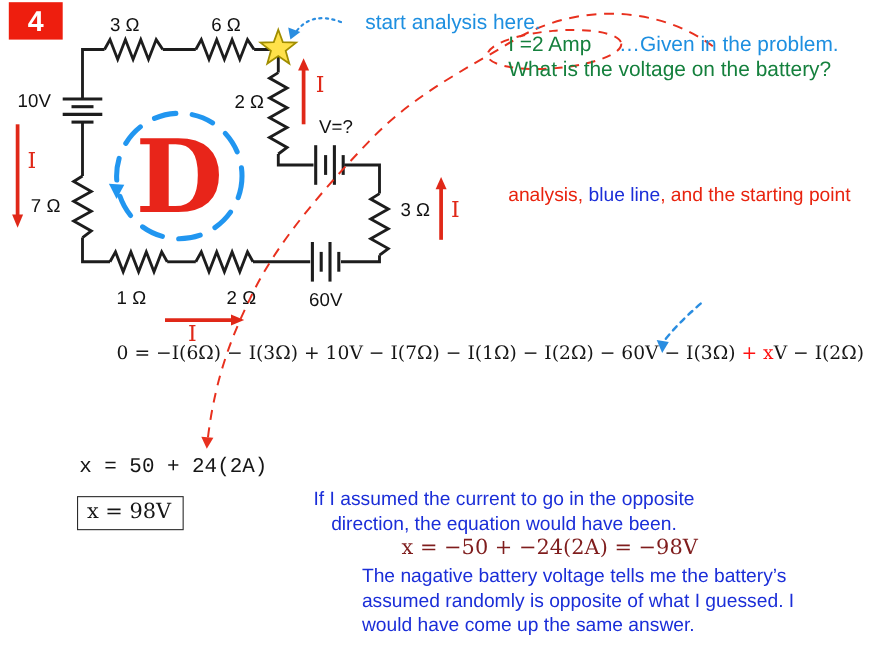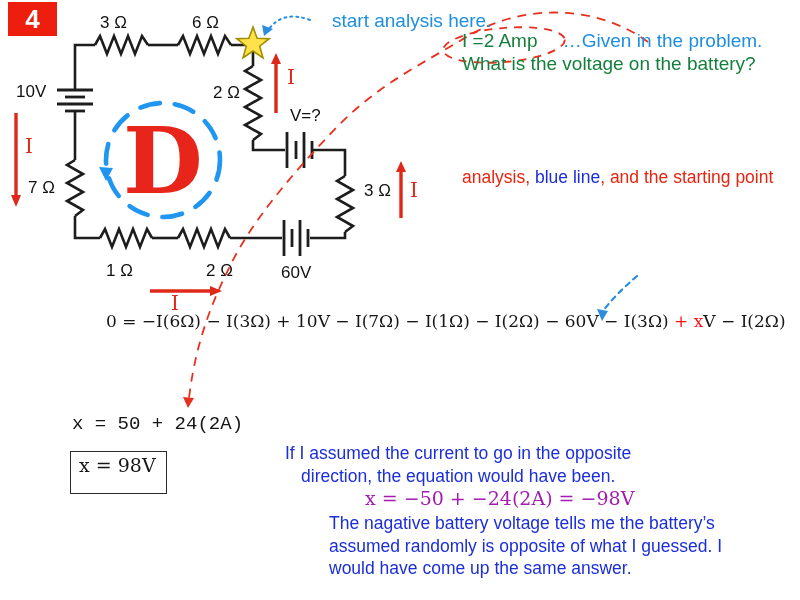--- a/index.html
+++ b/index.html
@@ -13,21 +13,21 @@
   .blk{position:absolute;}
   .line{display:block;}
   .lblue{color:#1e8fe0;margin-left:20px;}
   .dblue{color:#1b2ed8;}
   .redtx{color:#e8230e;}
   .blacktx{color:#15803d;}
   .redx{color:#ff1111;}
   .eq{font-family:"DejaVu Serif",serif;color:#161616;}
   .f19{font-size:19px;line-height:23px;}
   .f17{font-size:17.5px;line-height:23px;}
-  .resultbox{border:1.6px solid #2b2b2b;padding:2px 10px 16px 8px;display:inline-block;}
+  .resultbox{border:1.6px solid #2b2b2b;padding:2px 10px 4px 8px;display:inline-block;}
   svg text.clabel{font:17px "Liberation Sans",sans-serif;fill:#111;}
   svg text.ilabel{font:20px "DejaVu Serif",serif;fill:#e02818;}
   svg text.dletter{font:bold 92px "DejaVu Serif",serif;fill:#e8251a;}
 </style>
 </head>
 <body>
 
 <div id="slide">
 
   <div class="badge">4</div>
@@ -135,21 +135,21 @@
   <div class="txt" style="left:70px;top:451px;">
     <span class="resultbox eq f19">x = 98V</span>
   </div>
 
 
   <div class="blk dblue f17" style="left:285px;top:442px;line-height:22.5px;text-align:center;">
     <span class="line">If I assumed the current to go in the opposite</span>
     <span class="line">direction, the equation would have been.</span>
   </div>
 
-  <div class="txt eq dblue f19" style="left:365px;top:487px;color:#a21caf;">x = −50 + −24(2A) = −98V</div>
+  <div class="txt eq dblue f19" style="left:365px;top:487px;color:#7f1d1d;">x = −50 + −24(2A) = −98V</div>
 
   <div class="blk dblue f17" style="left:285px;top:512px;line-height:22.5px;margin-left:44px;">
     <span class="line">The nagative battery voltage tells me the battery’s</span>
     <span class="line">assumed randomly is opposite of what I guessed. I</span>
     <span class="line">would have come up the same answer.</span>
   </div>
 
 </div>
 
 </body></html>

